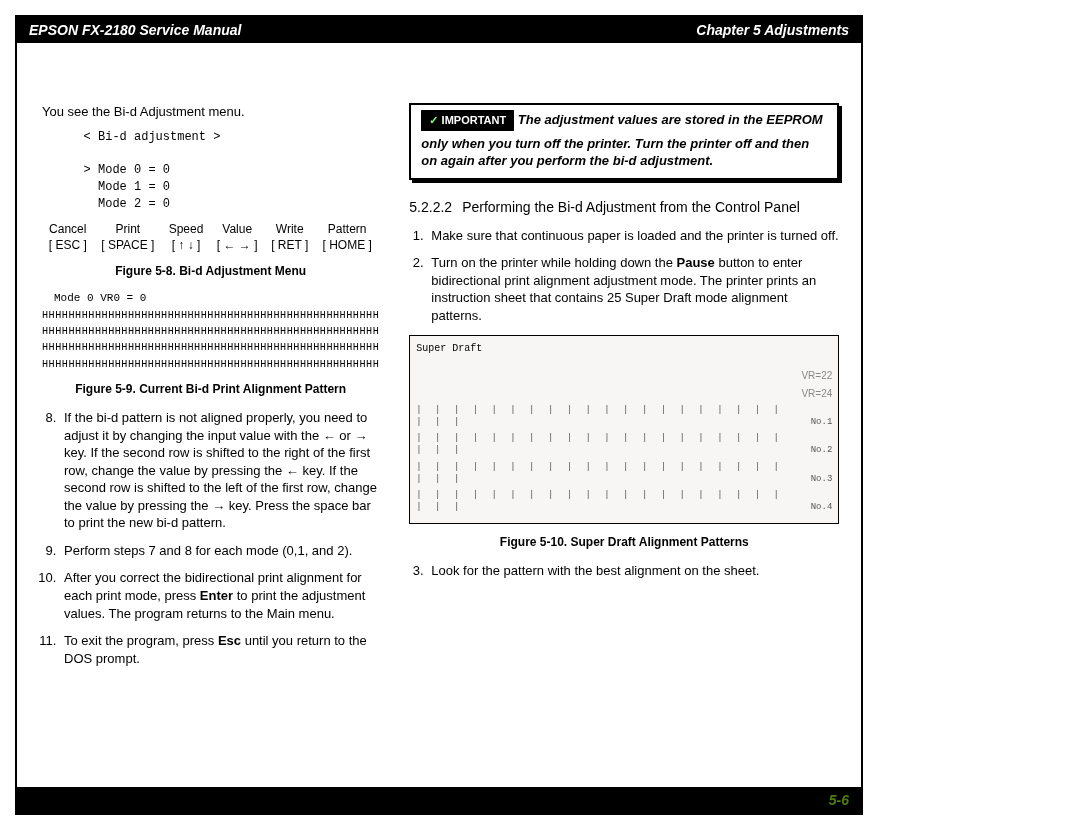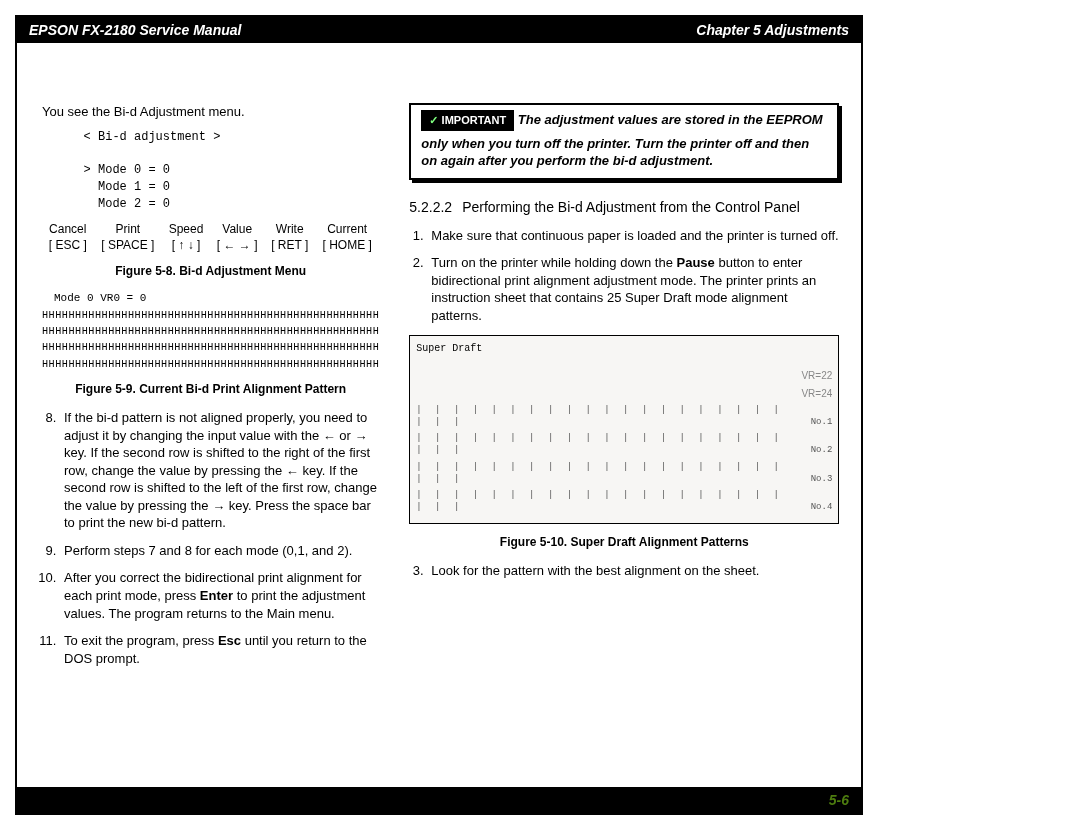--- a/index.html
+++ b/index.html
@@ -187,21 +187,21 @@
      Mode 2 = 0</div>
 
       <table class="menu-table">
         <tbody>
             <tr>
           <td>Cancel</td>
           <td>Print</td>
           <td>Speed</td>
           <td>Value</td>
           <td>Write</td>
-          <td>Current</td>
+          <td>Pattern</td>
         </tr>
         <tr>
           <td>[ ESC ]</td>
           <td>[ SPACE ]</td>
           <td>[  ↑   ↓  ]</td>
           <td>[ ←     → ]</td>
           <td>[ RET ]</td>
           <td>[ HOME ]</td>
         </tr>
       </tbody>

